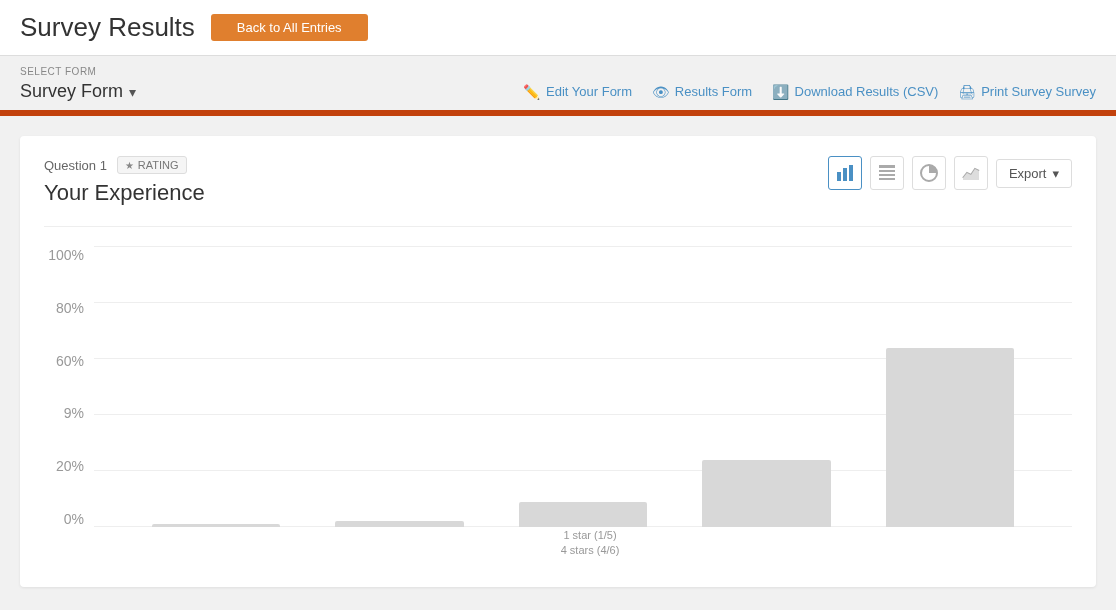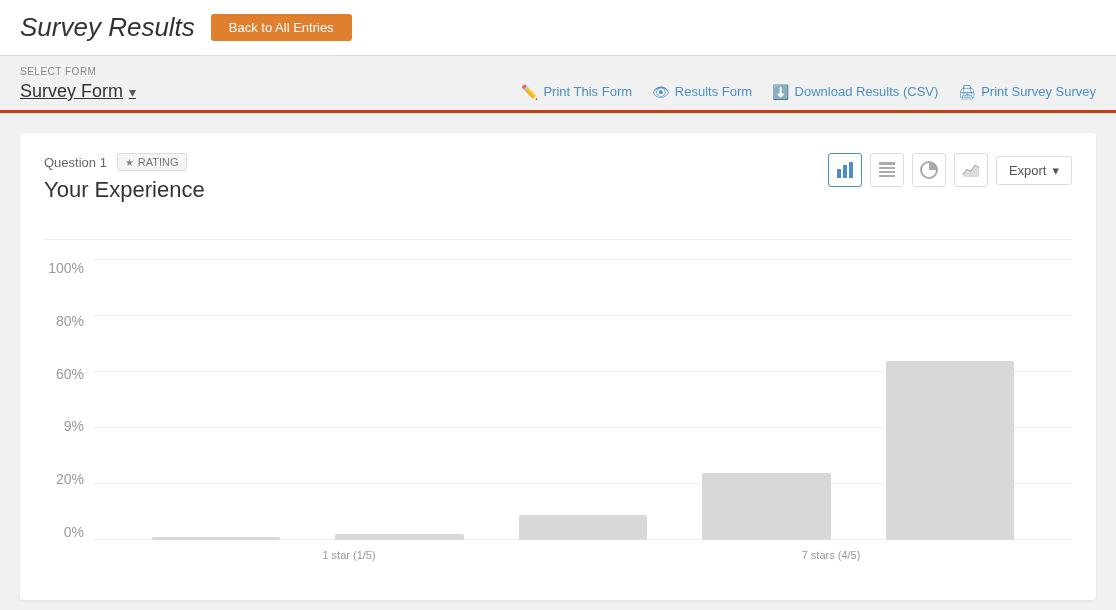--- a/index.html
+++ b/index.html
@@ -11,38 +11,37 @@
       padding: 12px 20px;
       display: flex;
       align-items: center;
       gap: 16px;
       border-bottom: 1px solid #ddd;
     }
     .page-title {
       font-size: 26px;
       font-weight: 300;
       color: #333;
-      font-style: italic;
     }
     .back-btn {
       background: #e07f2e;
       color: #fff;
       border: none;
-      padding: 6px 18px;
+      padding: 6px 26px;
       border-radius: 3px;
       font-size: 13px;
       cursor: pointer;
       font-weight: 500;
     }
 
     
     .form-bar {
       background: #f1f1f1;
       padding: 10px 20px 8px 20px;
-      border-bottom: 3px solid #c2410c;
+      border-bottom: 6px solid #c2410c;
     }
     .select-form-label {
       font-size: 10px;
       color: #888;
       text-transform: uppercase;
       letter-spacing: 0.5px;
       margin-bottom: 4px;
     }
     .form-bar-inner {
       display: flex;
@@ -50,21 +49,20 @@
       justify-content: space-between;
     }
     .form-selector {
       display: flex;
       align-items: center;
       gap: 6px;
       font-size: 18px;
       font-weight: 400;
       color: #333;
       cursor: pointer;
-      text-decoration: underline;
     }
     .form-selector .chevron {
       font-size: 14px;
       color: #555;
     }
     .toolbar-actions {
       display: flex;
       align-items: center;
       gap: 20px;
     }
@@ -147,21 +145,21 @@
       padding: 6px 12px;
       font-size: 13px;
       color: #555;
       cursor: pointer;
     }
 
     .question-title {
       font-size: 22px;
       font-weight: 400;
       color: #333;
-      margin-bottom: 22px;
+      margin-bottom: 6px;
     }
     .divider {
       border: none;
       border-top: 1px solid #eee;
       margin: 14px 0 20px 0;
     }
 
     
     .chart-area {
       position: relative;
@@ -222,20 +220,21 @@
       background: #d8d8d8;
       border-radius: 2px 2px 0 0;
     }
     .x-axis-labels {
       position: absolute;
       left: 64px;
       right: 0;
       bottom: 0;
       height: 30px;
       display: flex;
+      flex-direction: column;
     }
     .x-label {
       flex: 1;
       display: flex;
       align-items: center;
       justify-content: center;
       font-size: 11px;
       color: #999;
     }
 
@@ -258,21 +257,21 @@
 <div class="form-bar">
   <div class="select-form-label">SELECT FORM</div>
   <div class="form-bar-inner">
     <div class="form-selector">
       <span>Survey Form</span>
       <span class="chevron">▾</span>
     </div>
     <div class="toolbar-actions">
       <a class="toolbar-link">
         <span class="icon">✏️</span>
-        <span>Print This Form</span>
+        <span>Edit Your Form</span>
       </a>
       <a class="toolbar-link">
         <span class="icon">👁</span>
         <span>Results Form</span>
       </a>
       <a class="toolbar-link">
         <span class="icon">⬇️</span>
         <span>Download Results (CSV)</span>
       </a>
       <a class="toolbar-link">
@@ -372,18 +371,18 @@
             </div>
             <div class="bar-group">
               <div class="bar" style="height: 64%;"></div>
             </div>
           </div>
       </div>
 
       <div class="x-axis-labels" id="x-labels">
 
       <div class="x-label">1 star (1/5)</div>
-          <div class="x-label">7 stars (4/5)</div>
+          <div class="x-label">4 stars (4/6)</div>
         </div>
     </div>
 
   </div>
 </div>
 
 </body></html>

